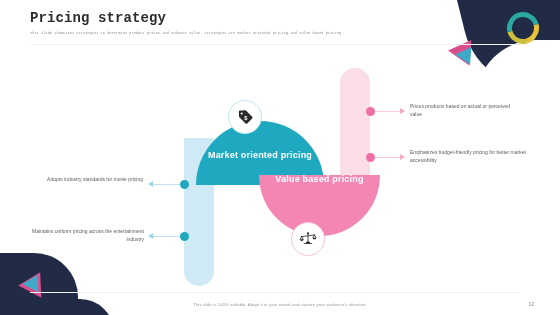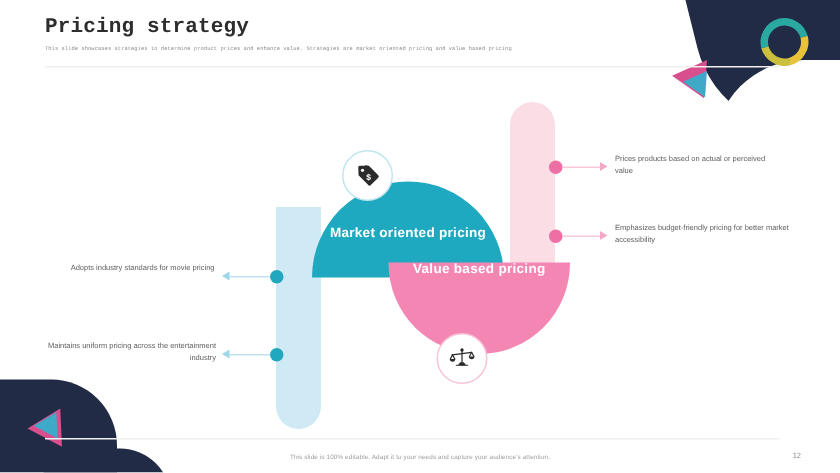--- a/index.html
+++ b/index.html
@@ -145,21 +145,21 @@
     left: 340px;
     top: 68px;
     width: 30px;
     height: 128px;
     background: #fbdde6;
     border-radius: 16px 16px 0 0;
   }
 
   #dome-blue {
     position: absolute;
-    left: 208px;
+    left: 196px;
     top: 121px;
     width: 128px;
     height: 64px;
     background: #1fa9c0;
     border-radius: 64px 64px 0 0;
     display: flex;
     align-items: center;
     justify-content: center;
   }
   #dome-pink {

